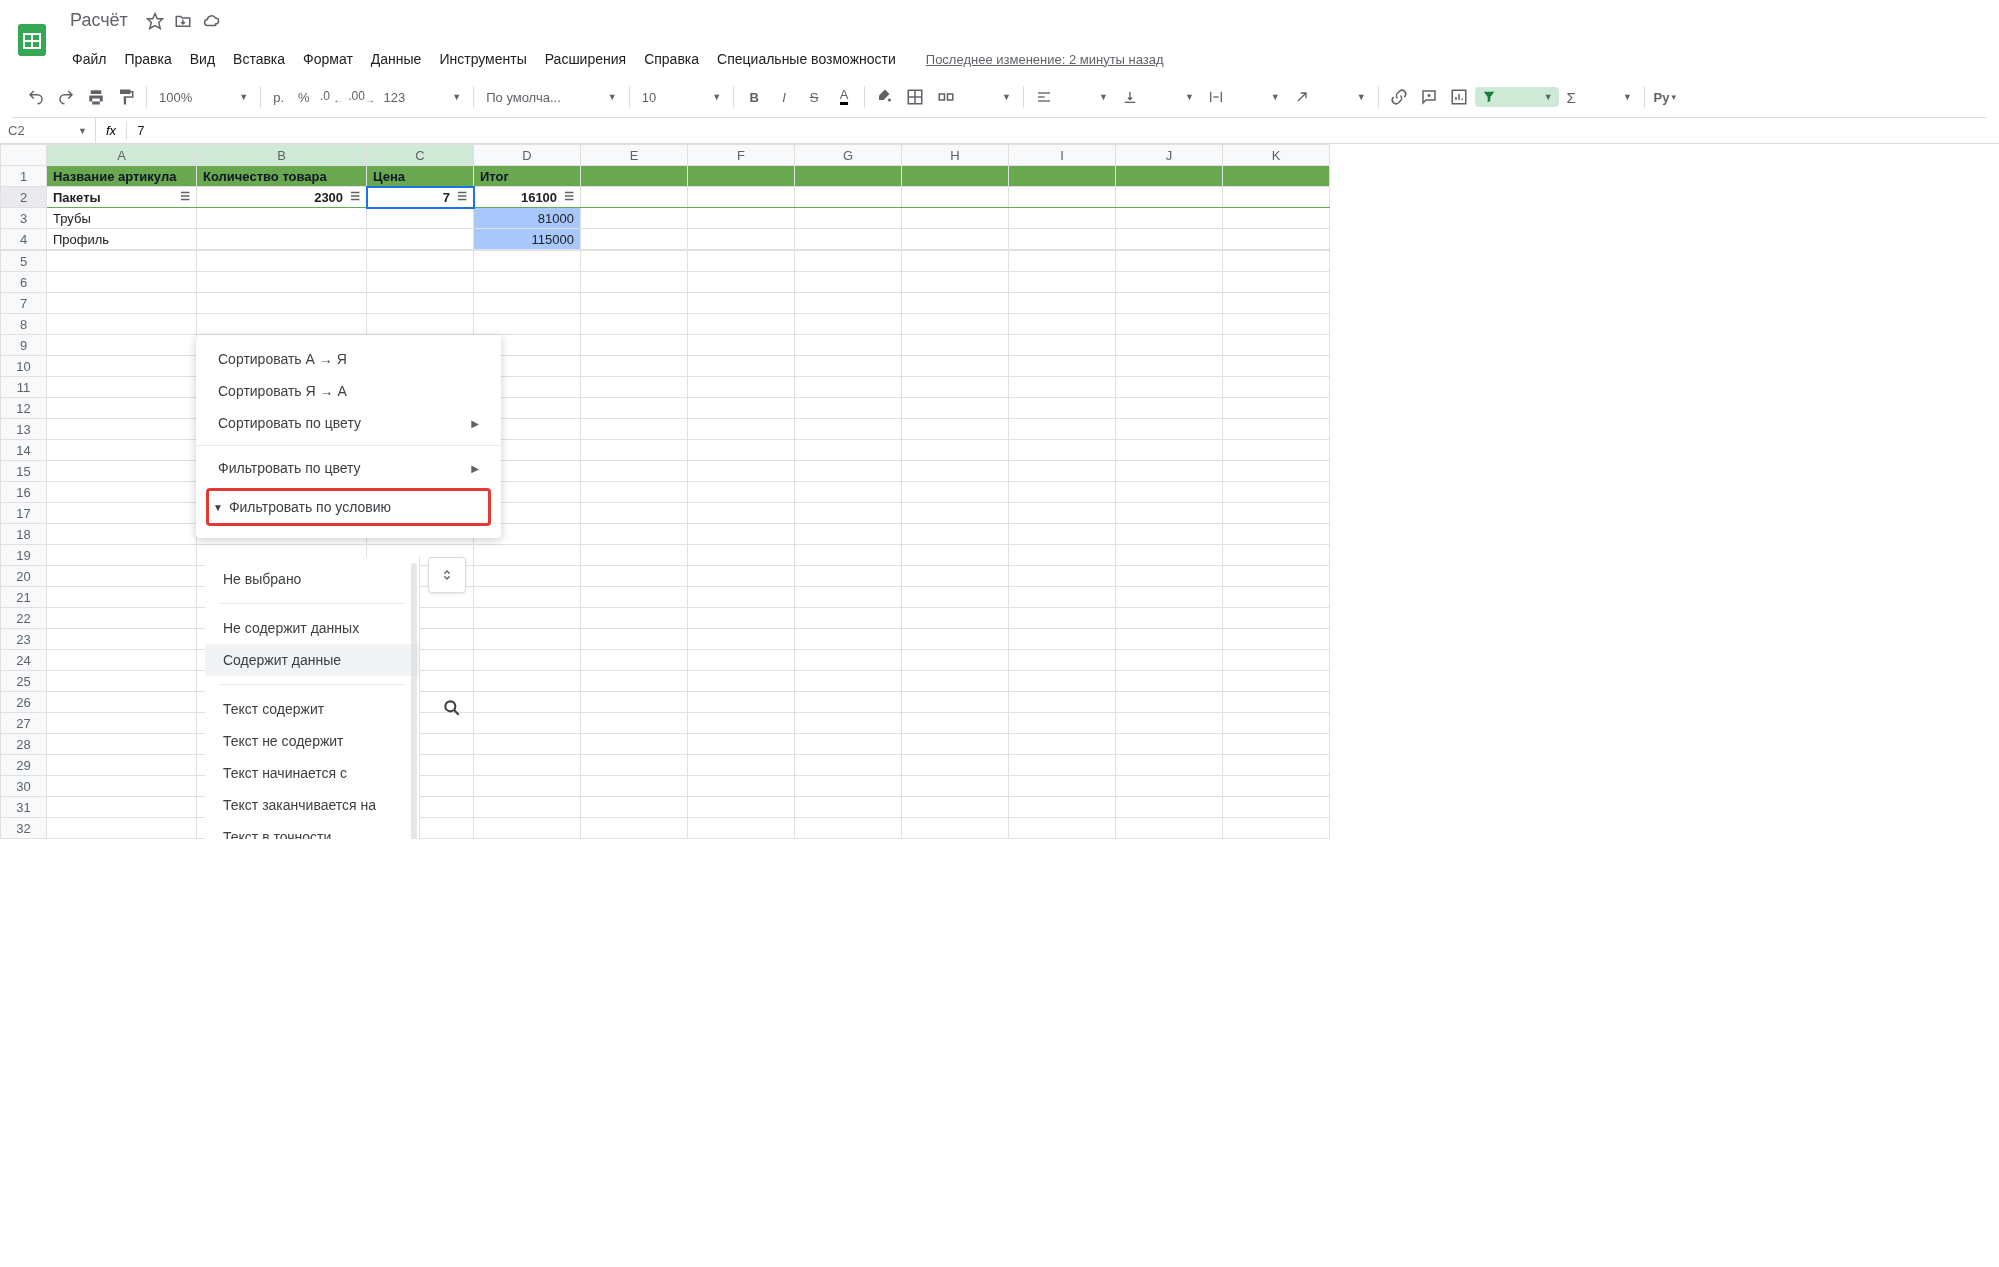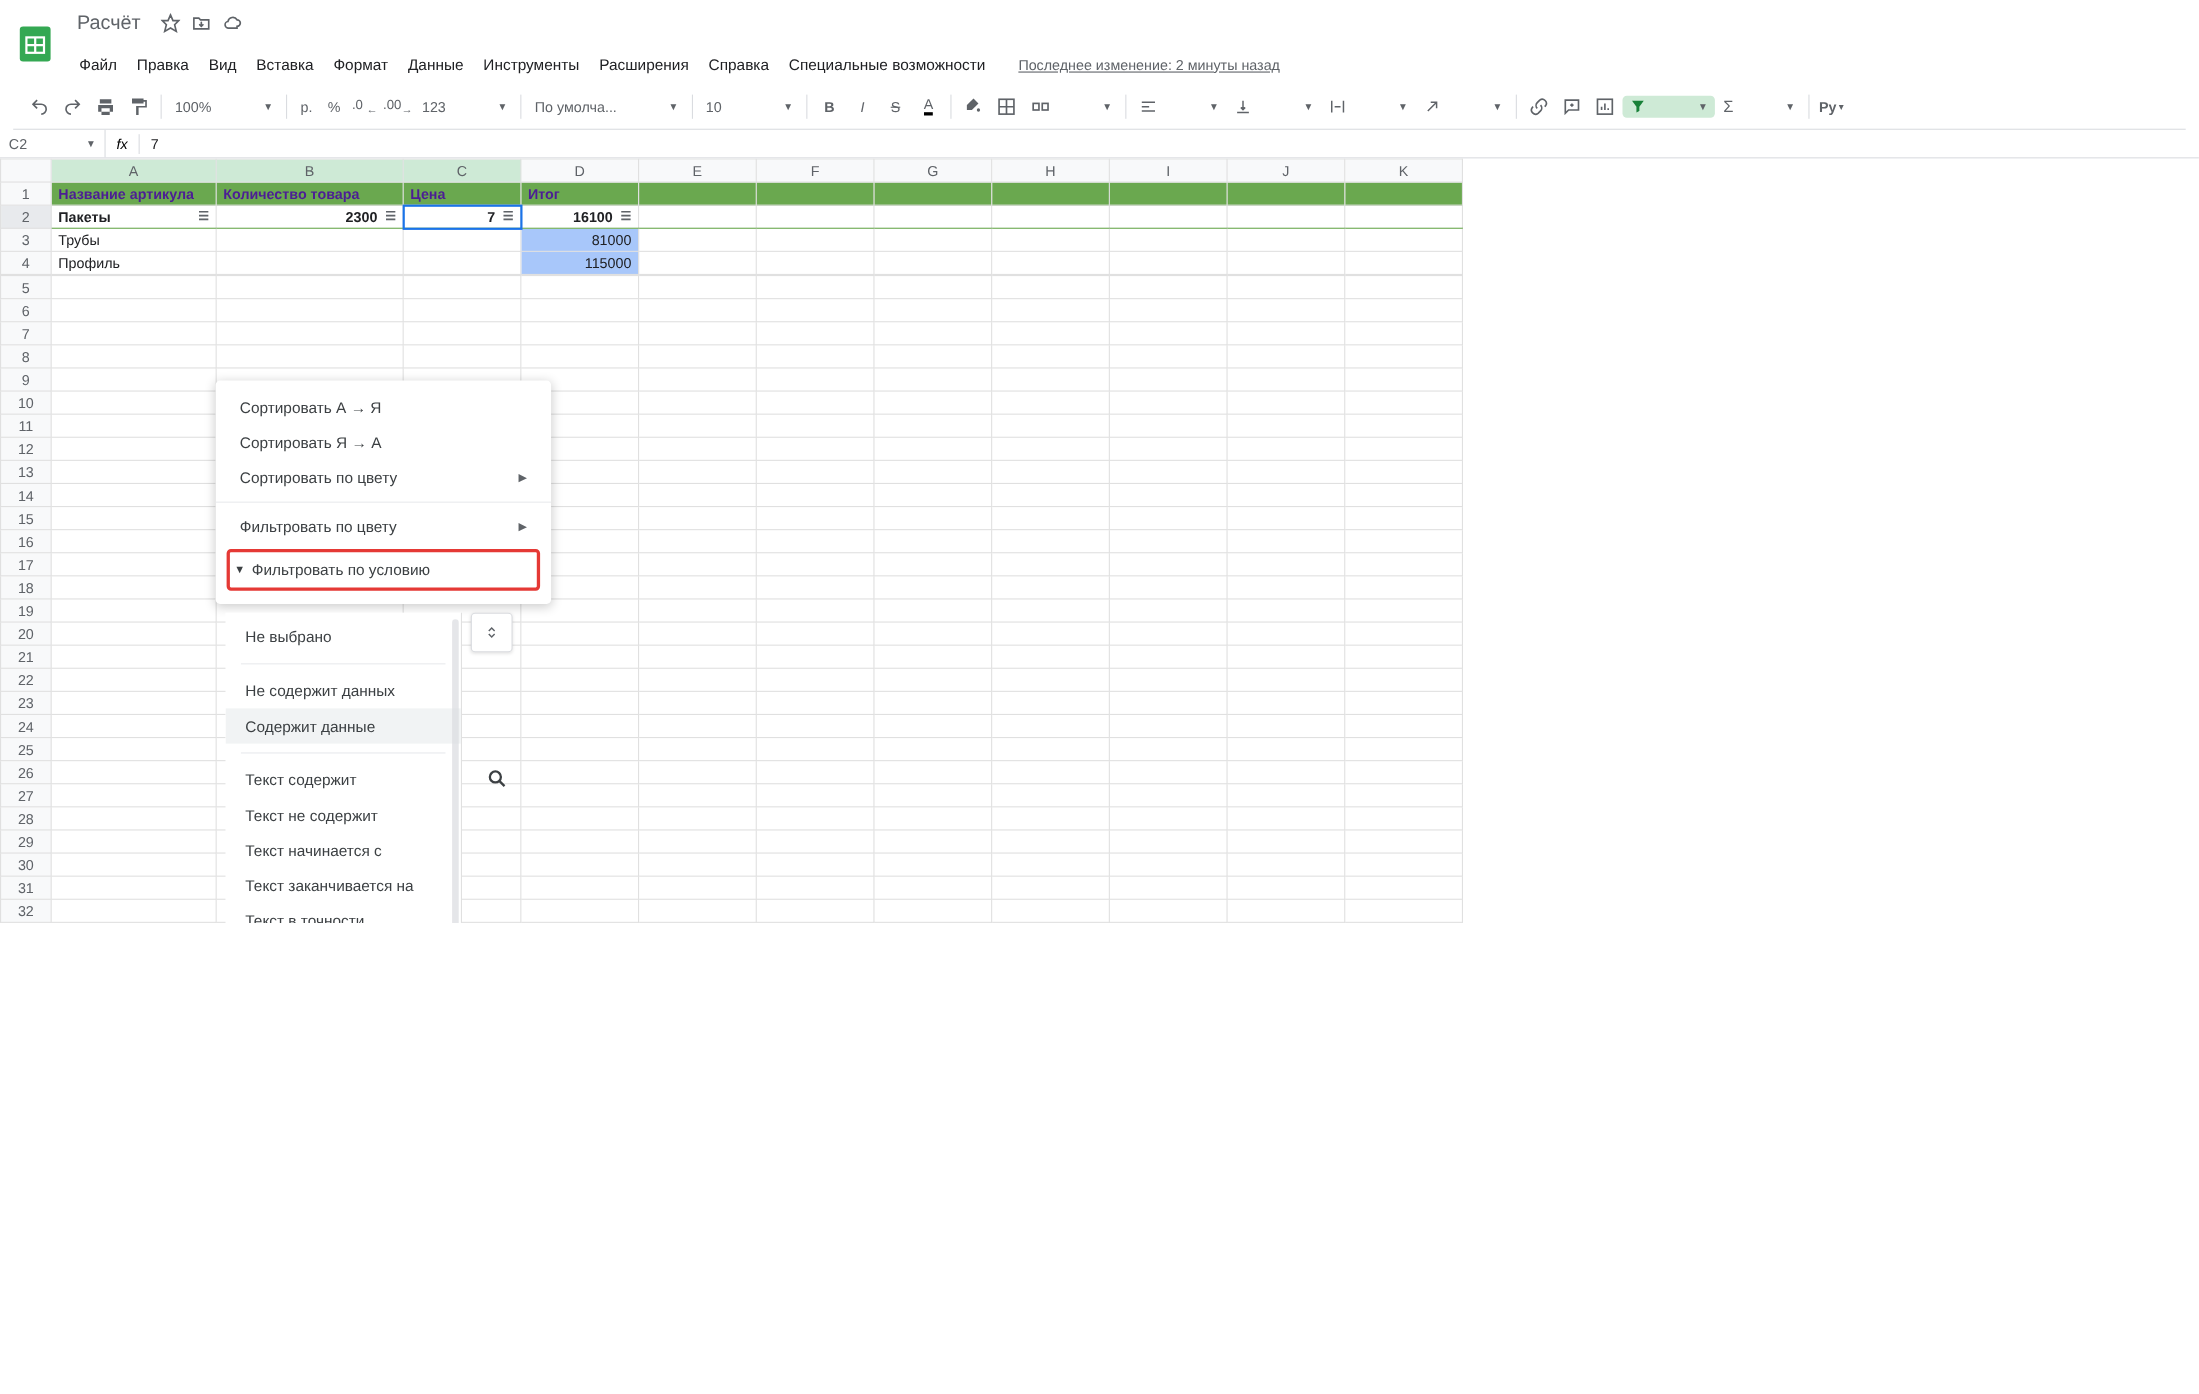--- a/index.html
+++ b/index.html
@@ -40,31 +40,31 @@
   .grid { border-collapse: collapse; table-layout: fixed; }
   .grid th, .grid td { border: 1px solid #e0e0e0; height: 21px; font-size: 13px; }
   .corner-cell { width: 46px; background: #f8f9fa; border: 1px solid #dadce0; }
   .col-header { background: #f8f9fa; text-align: center; color: #5f6368; font-weight: normal; font-size: 11px; border: 1px solid #dadce0; }
   .row-header { width: 46px; background: #f8f9fa; text-align: center; color: #5f6368; font-weight: normal; font-size: 11px; border: 1px solid #dadce0; }
   .row-header.active { background: #e8eaed; }
   .col-header.selected { background: #ceead6; }
   .col-a { width: 150px; }
   .col-b { width: 170px; }
   .col-c, .col-d, .col-e, .col-f, .col-g, .col-h, .col-i, .col-j, .col-k { width: 107px; }
-  .header-cell { background: #6aa84f; color: #4c1d95; font-weight: bold; padding: 2px 6px; text-align: left; }
+  .header-cell { background: #6aa84f; color: #0f172a; font-weight: bold; padding: 2px 6px; text-align: left; }
   .data-cell { padding: 2px 6px; }
   .num { text-align: right; }
   .bold { font-weight: bold; }
   .sel-blue { background: #a8c7fa; }
   .filter-icon { float: right; color: #5f6368; font-size: 11px; margin-left: 4px; }
   .active-cell { outline: 2px solid #1a73e8; outline-offset: -1px; }
   .row2 td { border-bottom: 1px solid #6aa84f !important; }
   
   
-  .filter-menu { position: absolute; left: 196px; top: 202px; width: 305px; background: #fff; box-shadow: 0 2px 10px rgba(0,0,0,0.2); border-radius: 4px; z-index: 100; padding: 8px 0; }
+  .filter-menu { position: absolute; left: 196px; top: 191px; width: 305px; background: #fff; box-shadow: 0 2px 10px rgba(0,0,0,0.2); border-radius: 4px; z-index: 100; padding: 8px 0; }
   .menu-item { padding: 8px 22px; font-size: 14px; color: #3c4043; cursor: pointer; display: flex; align-items: center; justify-content: space-between; }
   .menu-arrow { color: #5f6368; font-size: 10px; }
   .menu-divider { height: 1px; background: #e8eaed; margin: 6px 0; }
   .filter-condition { padding: 8px 22px 8px 8px; font-size: 14px; color: #3c4043; cursor: pointer; display: flex; align-items: center; gap: 6px; }
   .filter-condition .arrow-down { font-size: 10px; }
   .highlight-box { border: 3px solid #e53935; border-radius: 4px; margin: 4px 10px; }
   .highlight-box .filter-condition { padding: 8px 12px 8px 4px; }
   
   
   .condition-panel { position: absolute; left: 205px; top: 413px; width: 215px; background: #fff; border-right: 1px solid #e0e0e0; z-index: 101; padding: 6px 0; }

